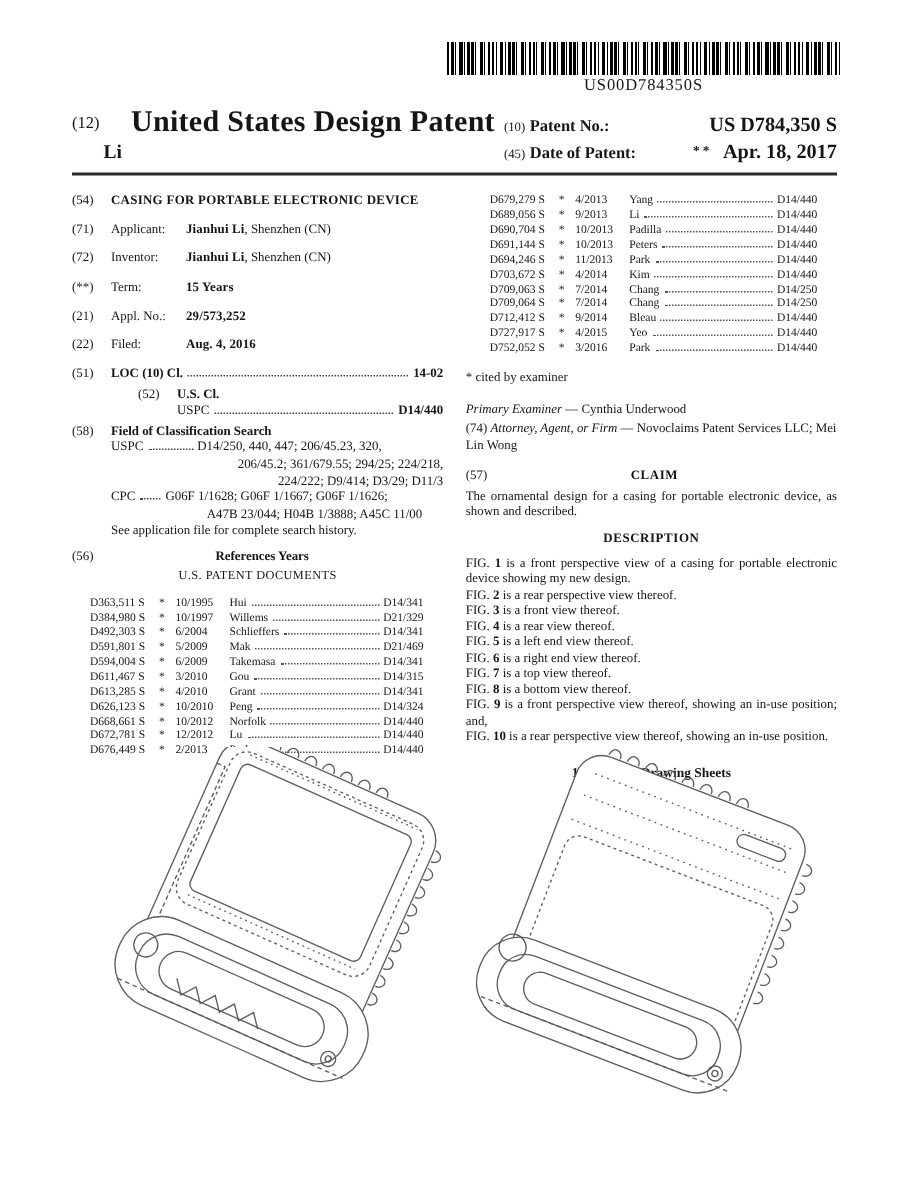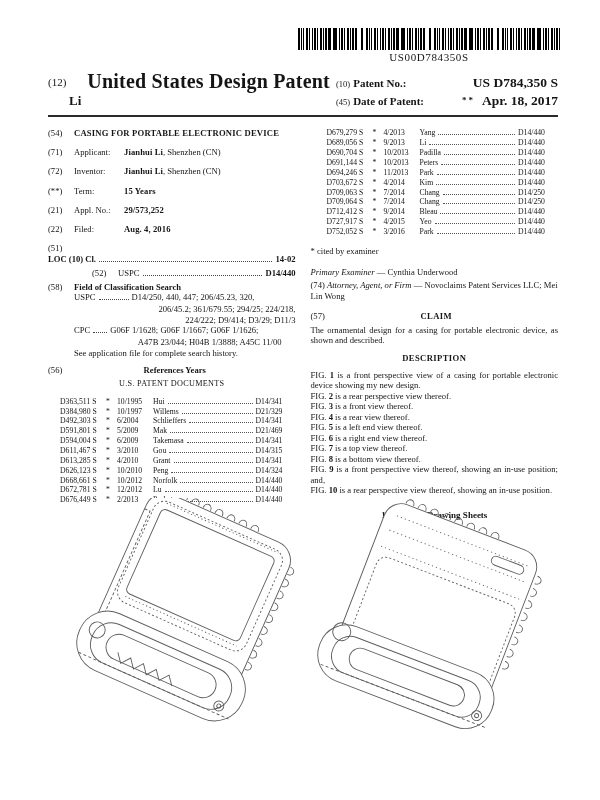--- a/index.html
+++ b/index.html
@@ -158,32 +158,33 @@
               <span class="bib-val"><b>29/573,252</b><span></span></span>
             </div>
 
             <div class="bib-row">
               <span class="num">(22)</span>
               <span class="bib-label">Filed:</span>
               <span class="bib-val"><b>Aug. 4, 2016</b><span></span></span>
             </div>
           </div>
 
-        <div class="sec" style="margin-bottom:3px;flex-direction:column;">
+        <div class="sec" style="margin-bottom:3px;">
           <span class="num">(51)</span>
           <span class="sec-body flexline">
             <span class="b">LOC (10) Cl.</span>
             <span class="lead"></span>
             <span class="b">14-02</span>
           </span>
         </div>
 
         <div class="sec" style="margin-bottom:3px;margin-left:44px;">
           <span class="num">(52)</span>
           <span class="sec-body">
+            <div class="b">U.S. Cl.</div>
             <div class="flexline">
               <span>USPC</span>
               <span class="lead"></span>
               <span class="b">D14/440</span>
             </div>
           </span>
         </div>
 
         <div class="sec" style="margin-bottom:6px;">
           <span class="num">(58)</span>

